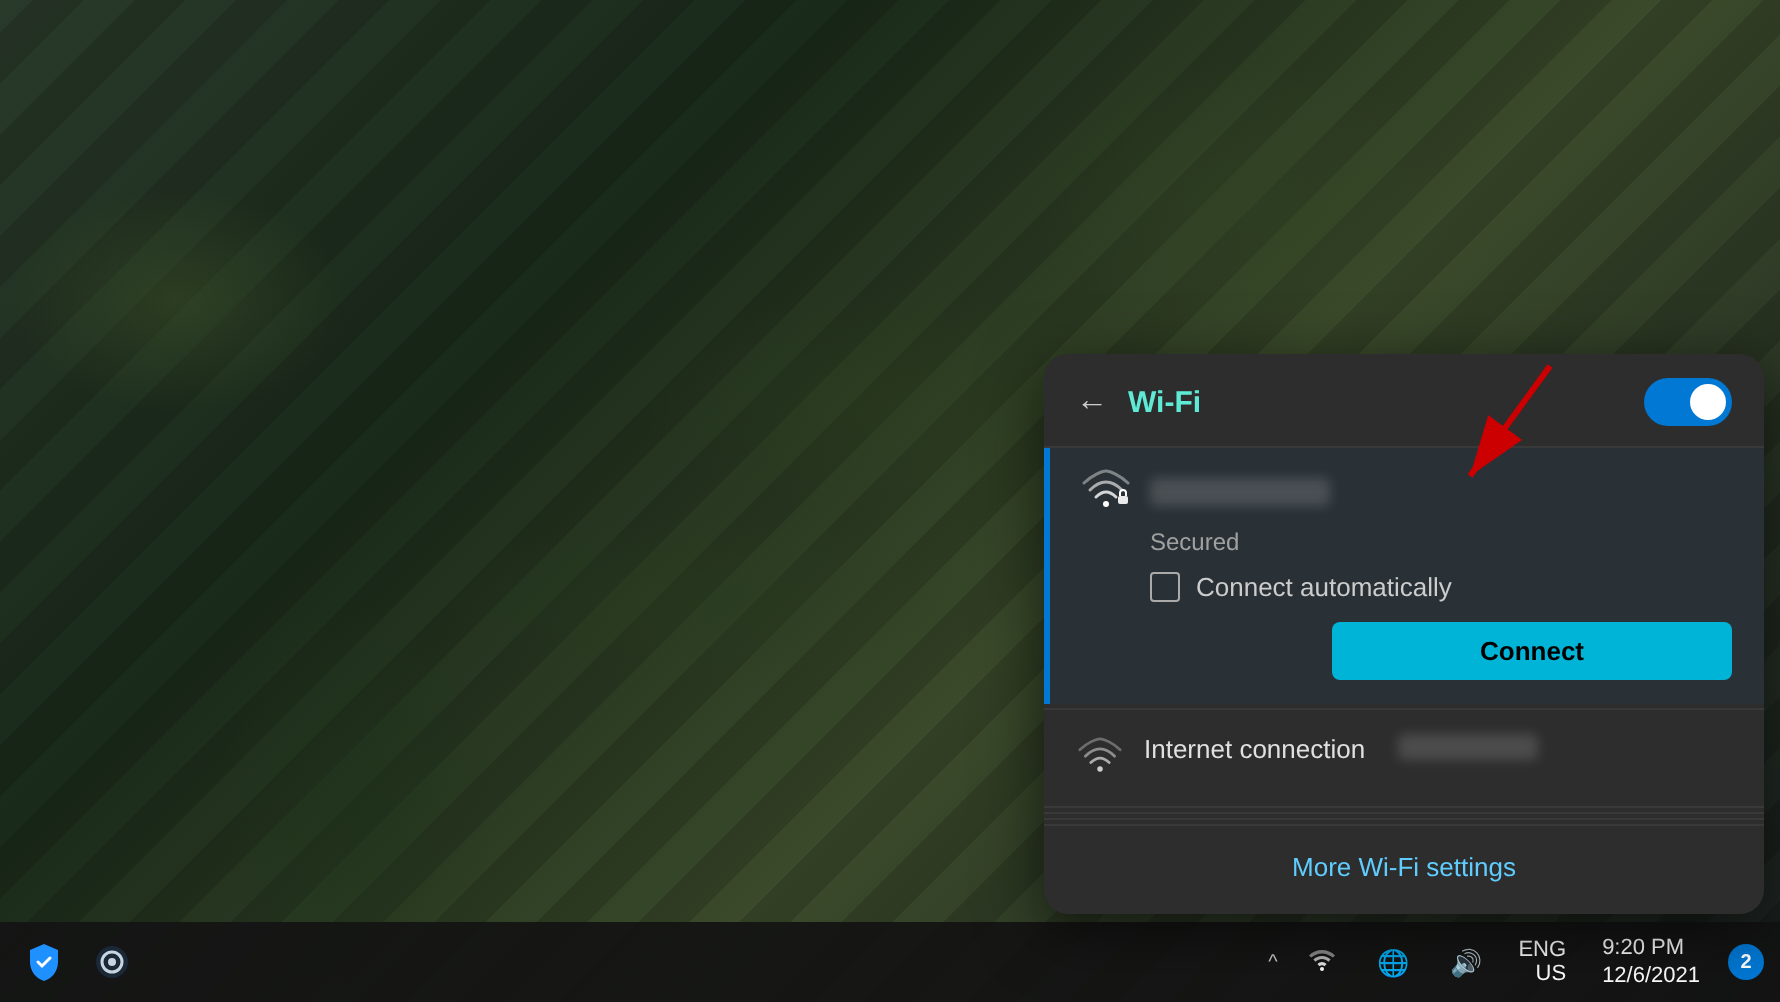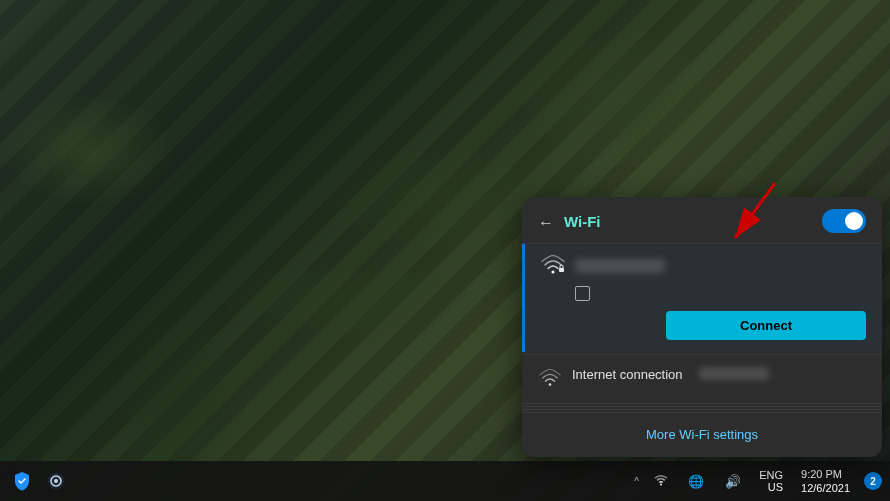--- a/index.html
+++ b/index.html
@@ -337,23 +337,25 @@
             <path d="M7 14.5C8.8 12.8 10.2 12 12 12s3.2.8 5 2.5" stroke="#fff" stroke-width="1.5" stroke-linecap="round" fill="none" opacity="0.8"></path>
             <circle cx="12" cy="18" r="1.5" fill="#fff"></circle>
 
             <rect x="18" y="14" width="5" height="4" rx="1" fill="#fff" opacity="0.9"></rect>
             <path d="M19 14v-1.5a1.5 1.5 0 013 0V14" stroke="#fff" stroke-width="1" fill="none"></path>
           </svg>
         </div>
         <div class="network-name-blur"></div>
       </div>
 
+      <div class="network-status">Secured</div>
 
       <div class="connect-auto-row">
         <span class="checkbox"></span>
+        <span class="connect-auto-label">Connect automatically</span>
       </div>
 
       <div class="connect-btn-row">
         <button class="connect-btn">Connect</button>
       </div>
     </div>
 
     <div class="divider"></div>
 
     <div class="network-item">

